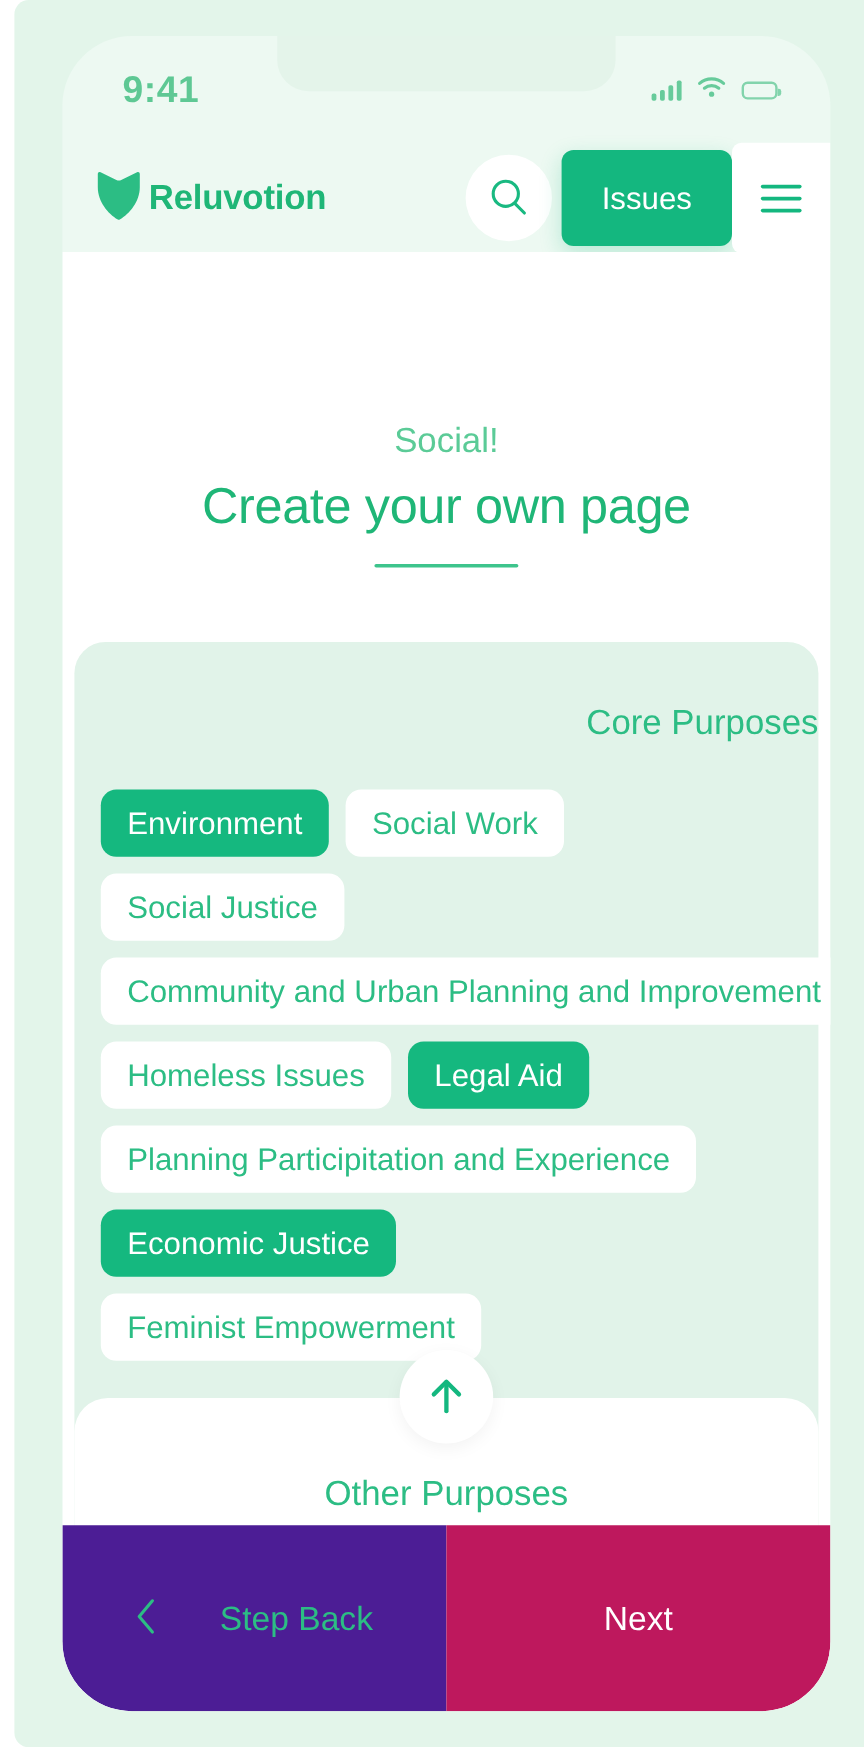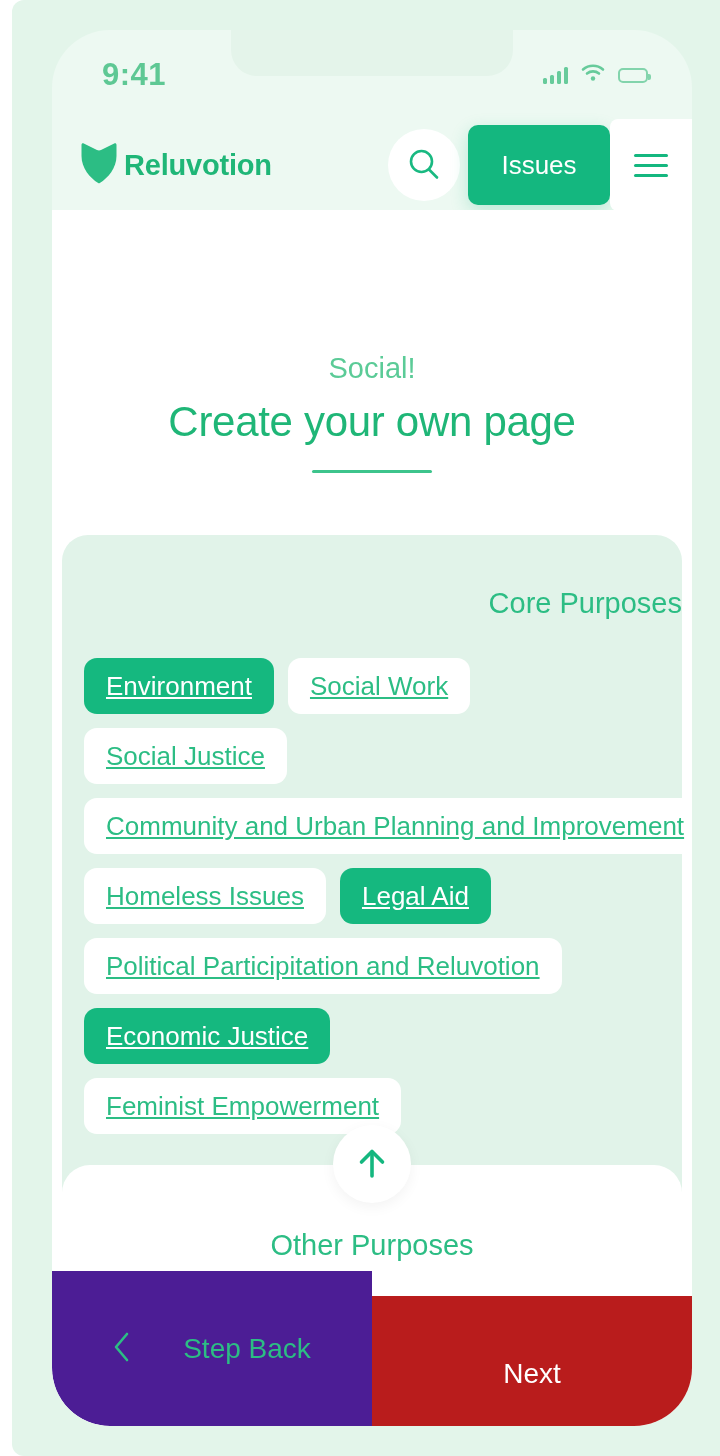--- a/index.html
+++ b/index.html
@@ -197,21 +197,20 @@
     height: 56px;
     display: inline-flex;
     align-items: center;
     padding: 0 22px;
     border-radius: 13px;
     font-size: 26px;
     border: none;
     cursor: pointer;
     white-space: nowrap;
     font-family: "Liberation Sans", sans-serif;
-    text-decoration: underline;
   }
   .tag.is-off {
     background: #ffffff;
     color: #2cbd84;
   }
   .tag.is-on {
     background: #15b87f;
     color: #ffffff;
   }
 
@@ -261,27 +260,26 @@
     gap: 52px;
     border-bottom-left-radius: 58px;
     font-family: "Liberation Sans", sans-serif;
   }
   #step-back-label {
     font-size: 28px;
     color: #2cbd84;
   }
   #next-button {
     width: 320px; height: 155px;
-    background: #b91c1c;
+    background: #be185d;
     color: #ffffff;
     font-size: 28px;
     border: none; cursor: pointer;
     border-bottom-right-radius: 58px;
     font-family: "Liberation Sans", sans-serif;
-    margin-top: 25px;
   }
 </style>
 </head>
 <body>
 
 <div id="phone-frame">
   <div id="phone-screen">
 
     <div id="notch"></div>
 
@@ -350,21 +348,21 @@
 
       <div id="core-panel">
         <div id="core-panel-title">Core Purposes</div>
         <div id="tag-list">
             <button class="tag is-on">Environment</button>
             <button class="tag is-off">Social Work</button>
             <button class="tag is-off">Social Justice</button>
             <button class="tag is-off">Community and Urban Planning and Improvement</button>
             <button class="tag is-off">Homeless Issues</button>
             <button class="tag is-on">Legal Aid</button>
-            <button class="tag is-off">Political Participitation and Reluvotion</button>
+            <button class="tag is-off">Planning Participitation and Experience</button>
             <button class="tag is-on">Economic Justice</button>
             <button class="tag is-off">Feminist Empowerment</button>
           </div>
       </div>
 
       <div id="other-sheet">
         <button id="expand-button">
           <span>
             <svg width="30" height="32" viewBox="0 0 30 32">
               <line x1="15" y1="29" x2="15" y2="5" stroke="#14b77f" stroke-width="3.6" stroke-linecap="round"></line>

